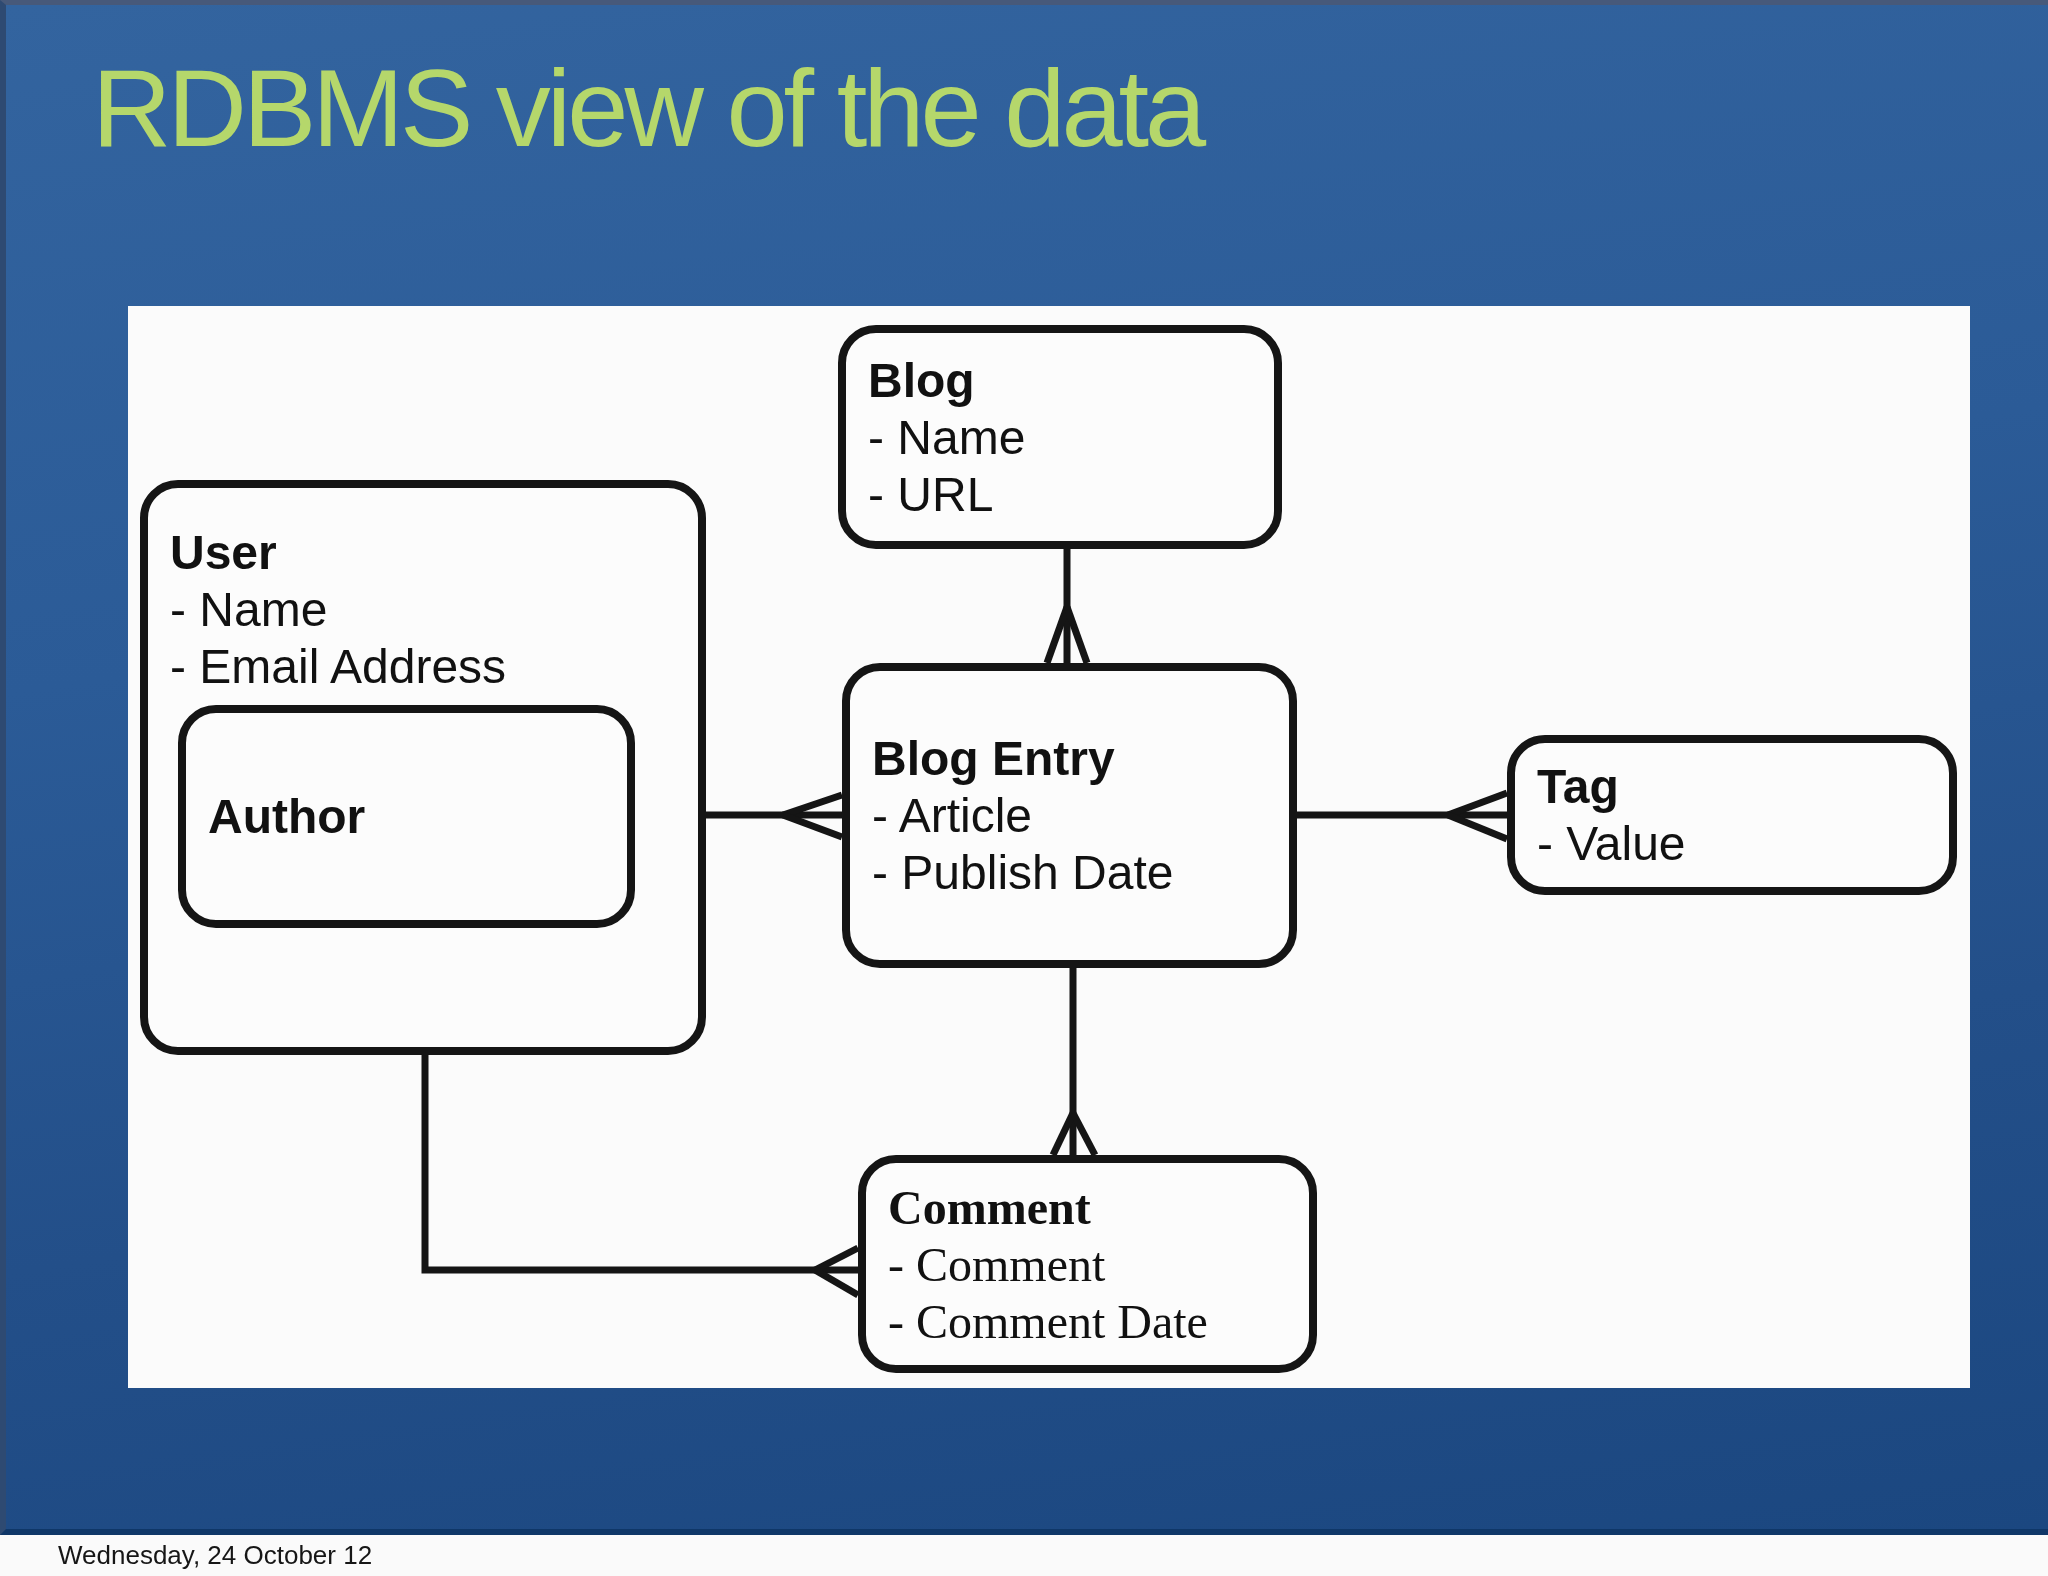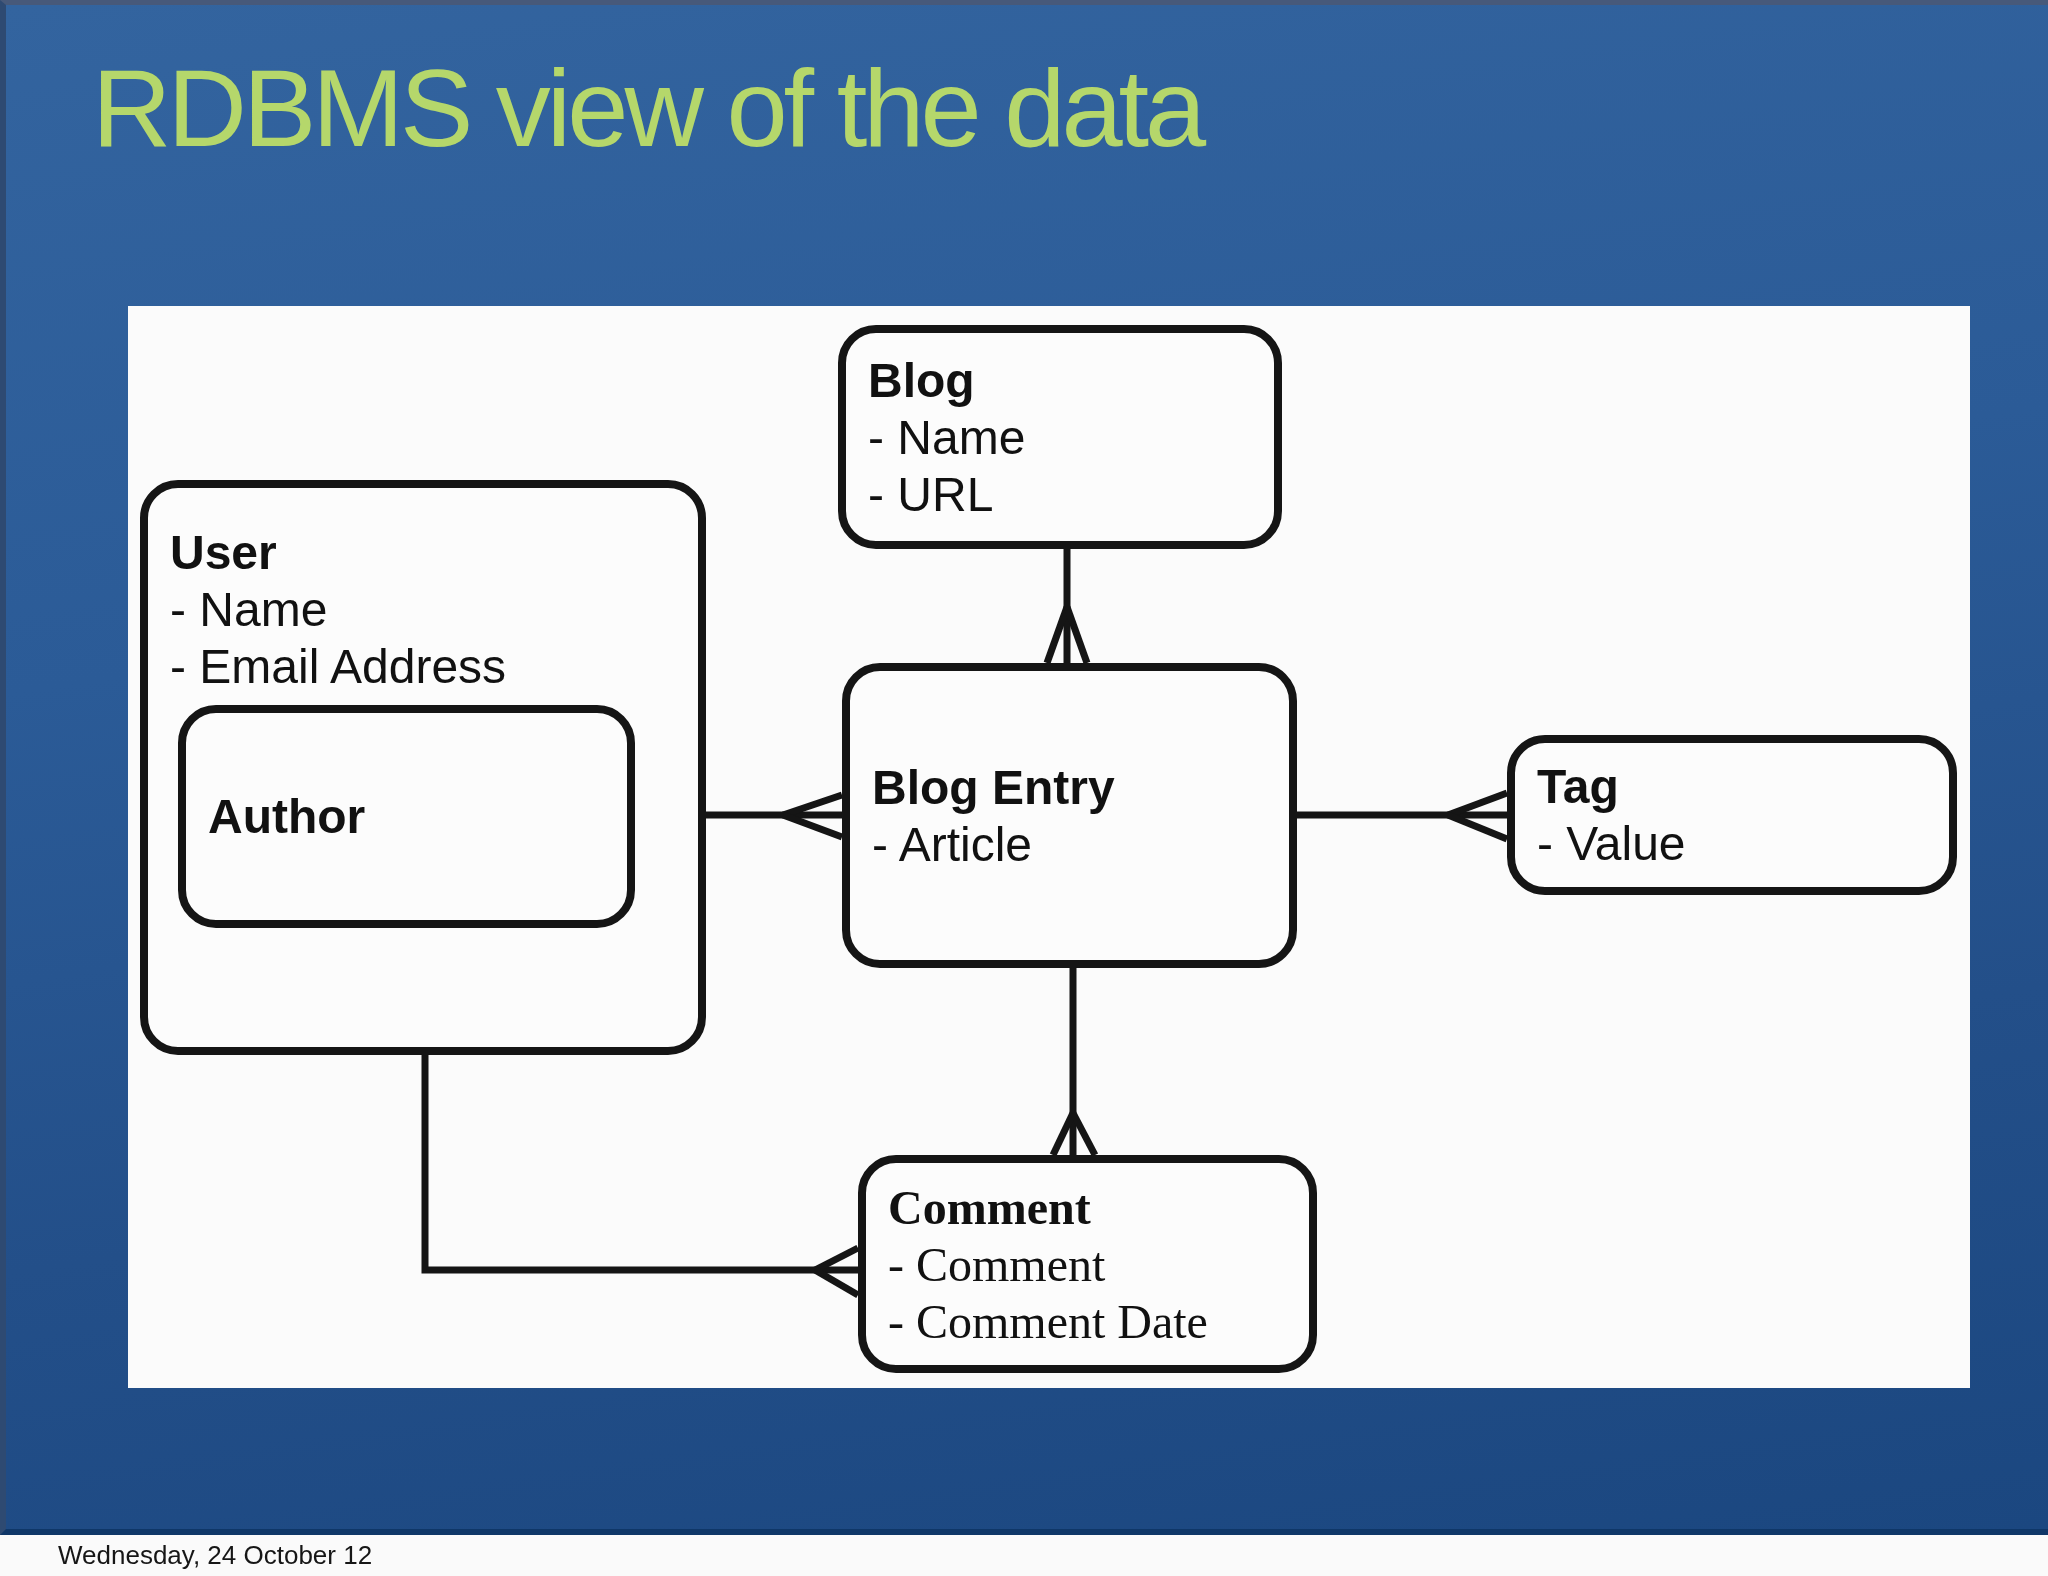--- a/index.html
+++ b/index.html
@@ -115,20 +115,21 @@
         <div>- Name</div>
         <div>- Email Address</div>
       </div>
       <div class="entity e-author">
         <div class="t">Author</div>
       </div>
 
       <div class="entity e-blogentry">
         <div class="t">Blog Entry</div>
         <div>- Article</div>
+        <div>- Publish Date</div>
       </div>
 
       <div class="entity e-tag">
         <div class="t">Tag</div>
         <div>- Value</div>
       </div>
 
       <div class="entity e-comment">
         <div class="t">Comment</div>
         <div>- Comment</div>

